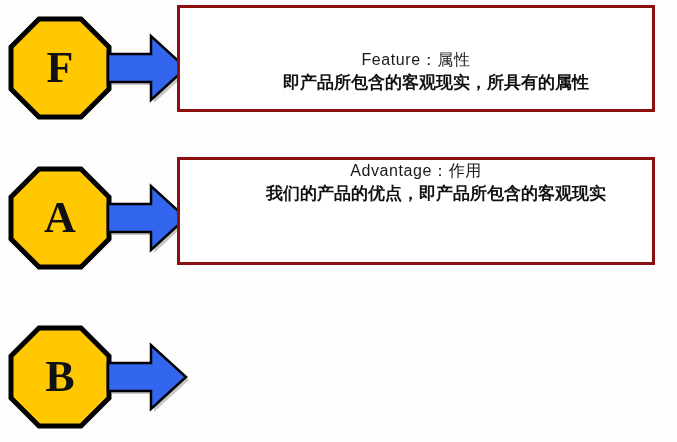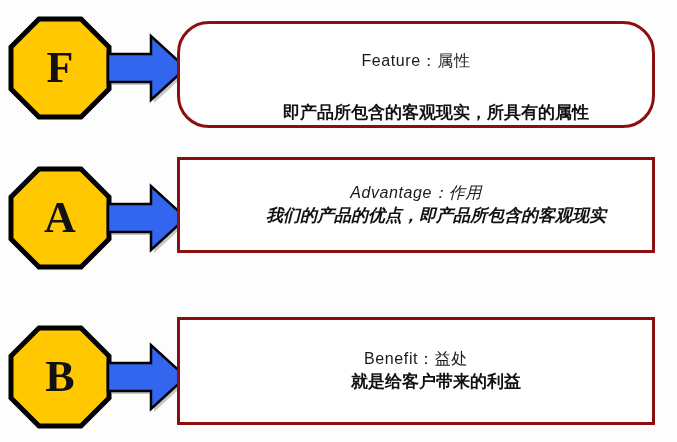--- a/index.html
+++ b/index.html
@@ -73,22 +73,22 @@
     position: absolute;
     left: 177px;
     width: 478px;
     box-sizing: border-box;
     border: 3px solid #8B0F0F;
     background: #ffffff;
     display: flex;
     flex-direction: column;
     align-items: center;
   }
-  #fab-row-feature   .text-box { top: 21px;  height: 107px; justify-content: space-between; padding-top: 26px; border-radius: 32px; }
-  #fab-row-advantage .text-box { top: 7px;  height: 96px; justify-content: center; font-style: italic; }
+  #fab-row-feature   .text-box { top: 5px;  height: 107px; justify-content: center; padding-top: 26px; }
+  #fab-row-advantage .text-box { top: 7px;  height: 108px; justify-content: flex-start; }
   #fab-row-benefit   .text-box { top: 12px; height: 108px; justify-content: flex-start; padding-top: 28px; }
 
   .line-title {
     font-size: 16px;
     line-height: 22px;
     color: #1a1a1a;
     letter-spacing: 0.6px;
     white-space: nowrap;
   }
   .line-desc {
@@ -158,19 +158,15 @@
       </svg>
     </div>
 
     <div class="arrow-wrap">
       <svg class="arrow-svg" viewBox="0 0 86 72">
         <polygon points="4,22 47,22 47,4 82,36 47,68 47,50 4,50" fill="#9a9a9a" opacity="0.55" transform="translate(3,3)"></polygon>
         <polygon points="4,22 47,22 47,4 82,36 47,68 47,50 4,50" fill="#3366EE" stroke="#000000" stroke-width="2.5" stroke-linejoin="miter"></polygon>
       </svg>
     </div>
 
-    <div class="text-box">
-      <div class="line-title">Benefit：益处</div>
-      <div class="line-desc">就是给客户带来的利益</div>
-    </div>
   </div>
 
 </div>
 
 </body></html>

